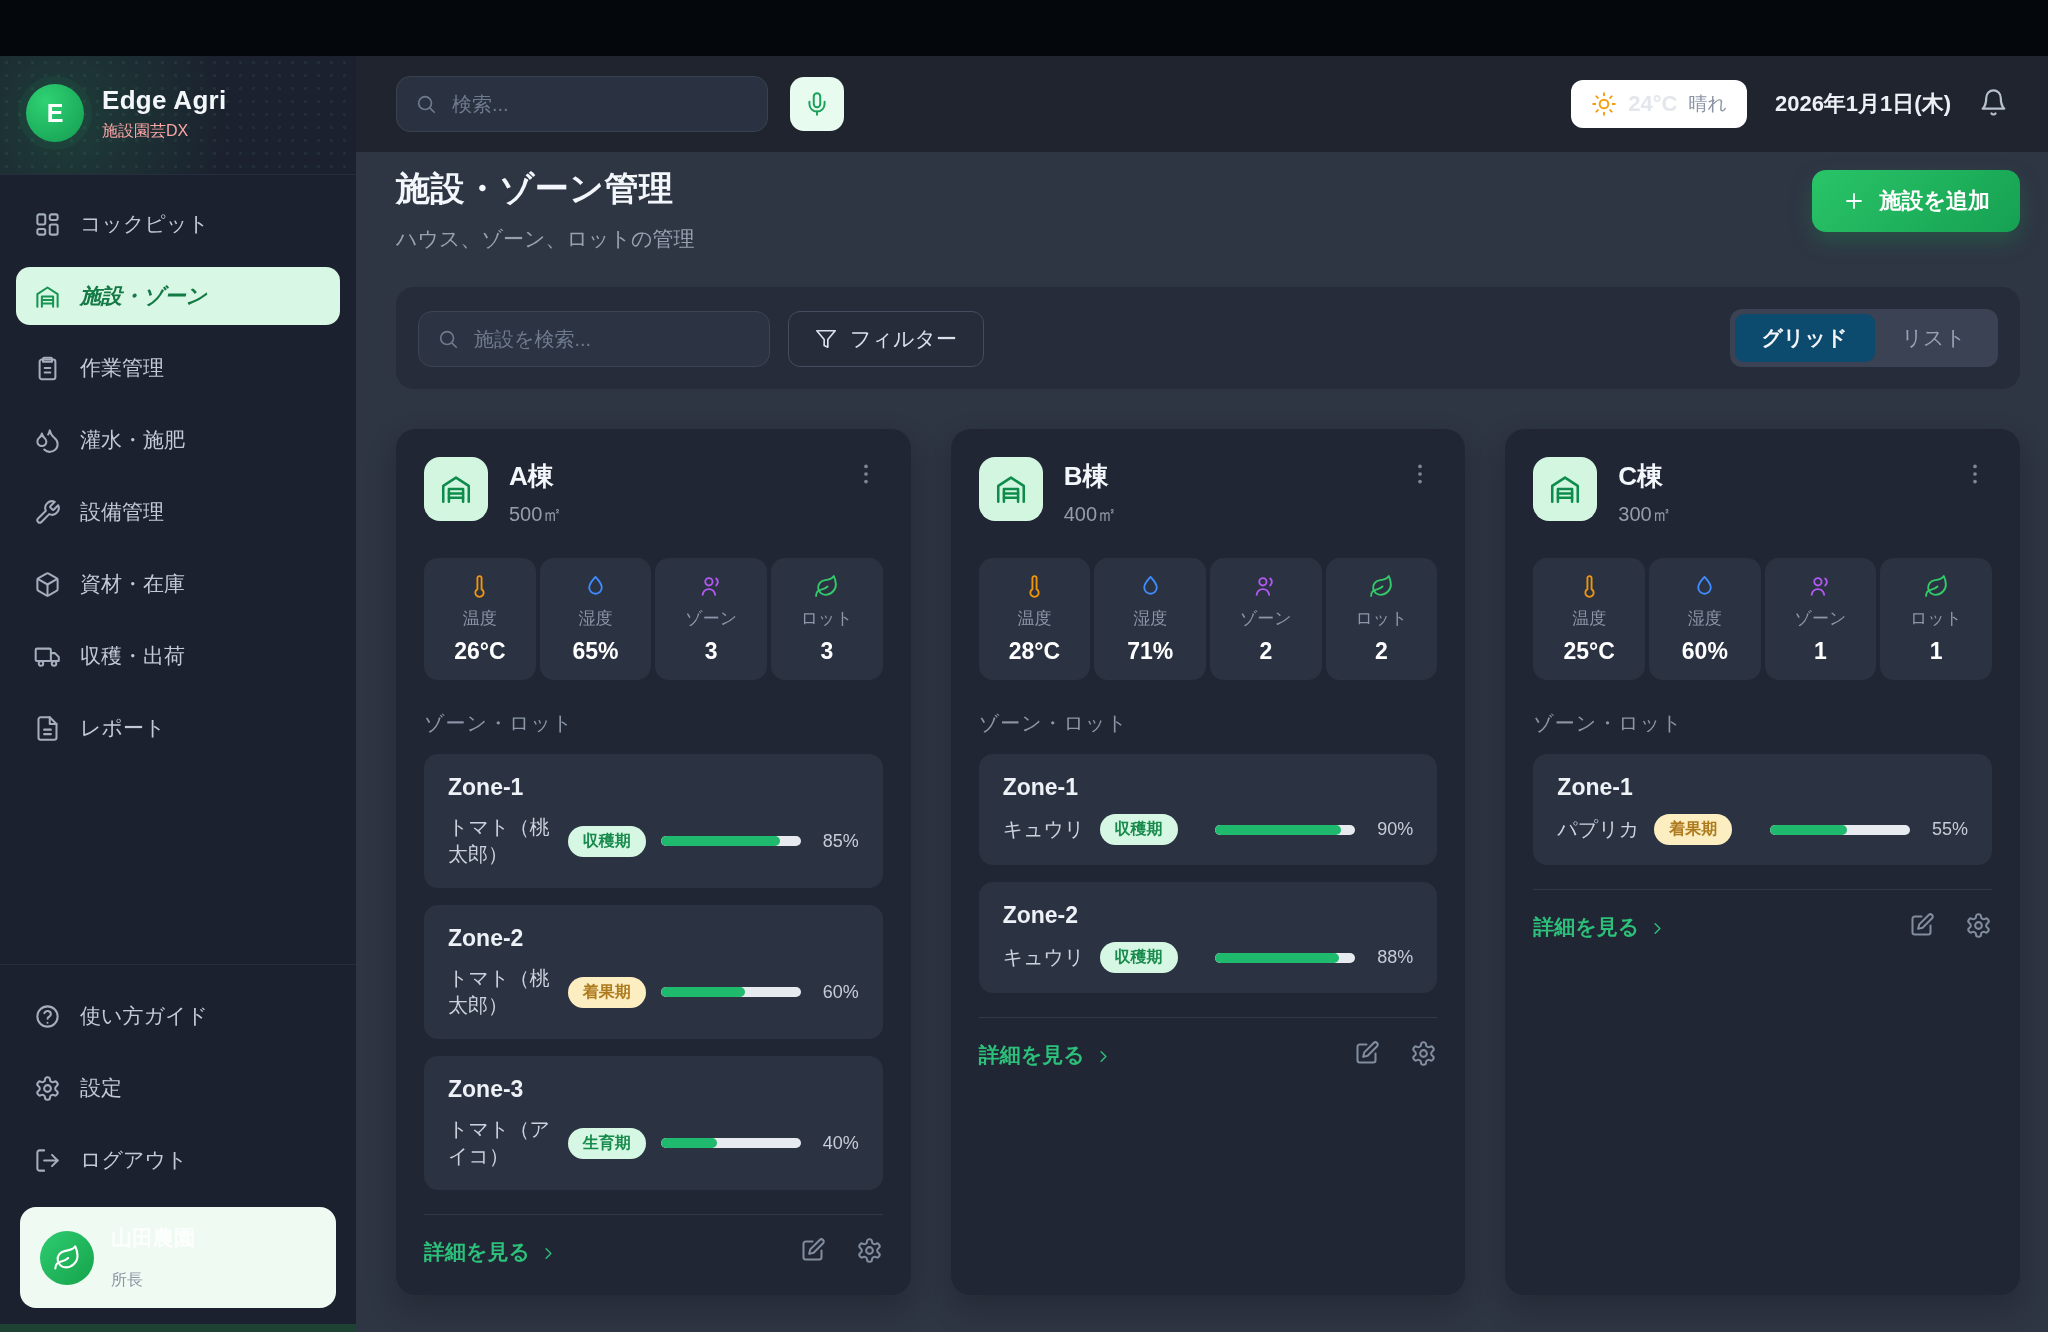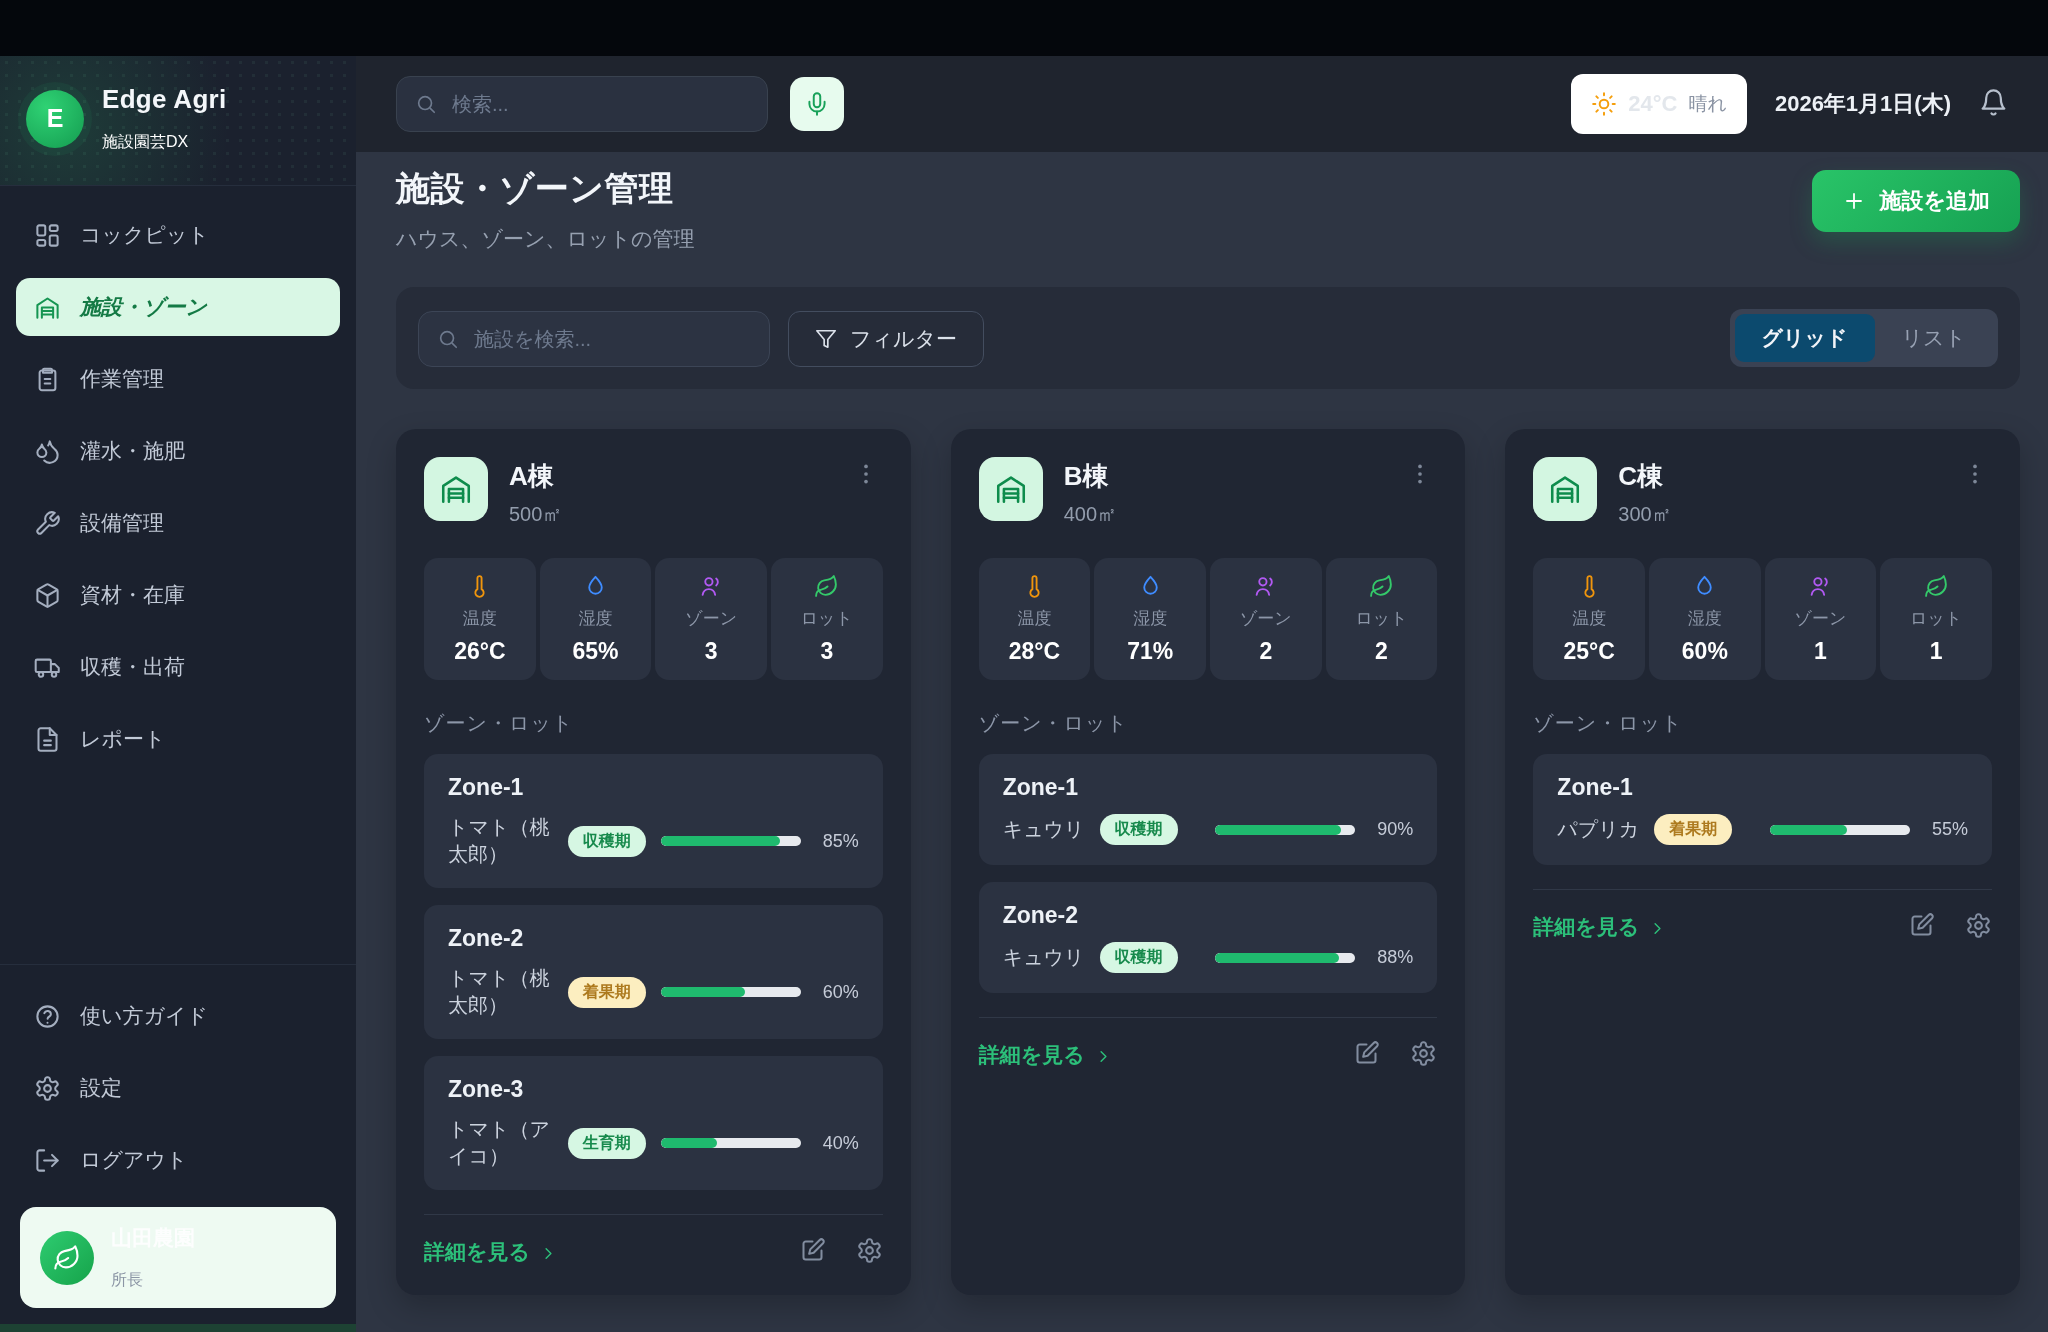--- a/index.html
+++ b/index.html
@@ -9,21 +9,21 @@
   .shell{flex:1;display:flex;min-height:0;}
 
   
   .sidebar{width:356px;flex:0 0 auto;background:#1b212e;display:flex;flex-direction:column;position:relative;}
   .brand{display:flex;align-items:center;gap:18px;padding:28px 26px 32px;border-bottom:1px solid #262e3d;position:relative;overflow:hidden;}
   .brand::before{content:"";position:absolute;inset:0;background:radial-gradient(circle at 18% 55%,rgba(46,204,113,.16),transparent 55%);}
   .brand::after{content:"";position:absolute;inset:0;background-image:radial-gradient(rgba(120,220,170,.14) 1.5px,transparent 1.6px);background-size:13px 13px;opacity:.5;}
   .brand>*{position:relative;z-index:1;}
   .brand-logo{width:58px;height:58px;border-radius:50%;background:radial-gradient(circle at 35% 30%,#2fd274,#149c50);display:flex;align-items:center;justify-content:center;color:#fff;font-size:25px;font-weight:700;box-shadow:0 0 0 8px rgba(46,204,113,.07);}
   .brand-name{font-size:26px;font-weight:700;color:#f4f7fa;letter-spacing:.3px;}
-  .brand-tag{font-size:16px;color:#ffffff;margin-top:17px;}
+  .brand-tag{font-size:16px;color:#fca5a5;margin-top:5px;}
   .nav{padding:20px 16px 0;display:flex;flex-direction:column;gap:14px;}
   .nav-item{display:flex;align-items:center;gap:19px;padding:15px 18px;border-radius:14px;color:#c2cad7;font-size:21px;cursor:pointer;}
   .nav-item .ic{width:27px;height:27px;color:#a4aebf;flex:0 0 auto;}
   .nav-item.active{background:#d9f7e5;color:#147a45;font-weight:700;font-style:italic;}
   .nav-item.active .ic{color:#169552;}
   .side-spacer{flex:1;}
   .nav-bottom{border-top:1px solid #262e3d;padding:22px 16px 0;display:flex;flex-direction:column;gap:14px;}
   .user-chip{margin:18px 20px 24px;background:#eefaf2;border-radius:16px;padding:17px 20px;display:flex;align-items:center;gap:17px;}
   .user-avatar{width:54px;height:54px;border-radius:50%;background:linear-gradient(135deg,#2ecc71,#16a34a);display:flex;align-items:center;justify-content:center;color:#fff;flex:0 0 auto;}
   .user-avatar .ic{width:28px;height:28px;}
@@ -34,21 +34,21 @@
   
   .main{flex:1;display:flex;flex-direction:column;min-width:0;background:#2e3543;}
   .header{height:96px;flex:0 0 auto;background:#1f242e;display:flex;align-items:center;padding:0 40px;gap:22px;}
   .search-box{width:372px;height:56px;background:#2a3140;border:1px solid #39424f;border-radius:14px;display:flex;align-items:center;padding:0 18px;gap:13px;color:#6e7a8e;}
   .search-box .ic{width:22px;height:22px;flex:0 0 auto;}
   .search-box input{flex:1;min-width:0;background:none;border:none;outline:none;color:#dfe4ec;font-size:20px;}
   .search-box input::placeholder{color:#6e7a8e;}
   .mic-btn{width:54px;height:54px;border-radius:14px;background:#e7fbee;color:#18a159;display:flex;align-items:center;justify-content:center;border:none;cursor:pointer;}
   .mic-btn .ic{width:26px;height:26px;}
   .header-right{margin-left:auto;display:flex;align-items:center;gap:28px;}
-  .weather-chip{background:#ffffff;border-radius:12px;height:60px;display:flex;align-items:center;gap:11px;padding:0 20px;cursor:pointer;}
+  .weather-chip{background:#ffffff;border-radius:12px;height:48px;display:flex;align-items:center;gap:11px;padding:0 20px;cursor:pointer;}
   .weather-chip .ic{width:26px;height:26px;color:#f59e0b;}
   .weather-temp{font-size:22px;font-weight:700;color:#e3e7ec;}
   .weather-cond{font-size:19px;color:#8a93a3;}
   .date-text{font-size:22px;font-weight:700;color:#edf1f6;}
   .bell-btn{background:none;border:none;color:#b7c0cd;cursor:pointer;padding:0;}
   .bell-btn .ic{width:29px;height:29px;}
 
   .content{flex:1;min-height:0;padding:14px 28px 0 40px;}
   .page-head{display:flex;align-items:flex-start;}
   .page-title{font-size:34px;font-weight:800;color:#f3f6fa;letter-spacing:.5px;}

